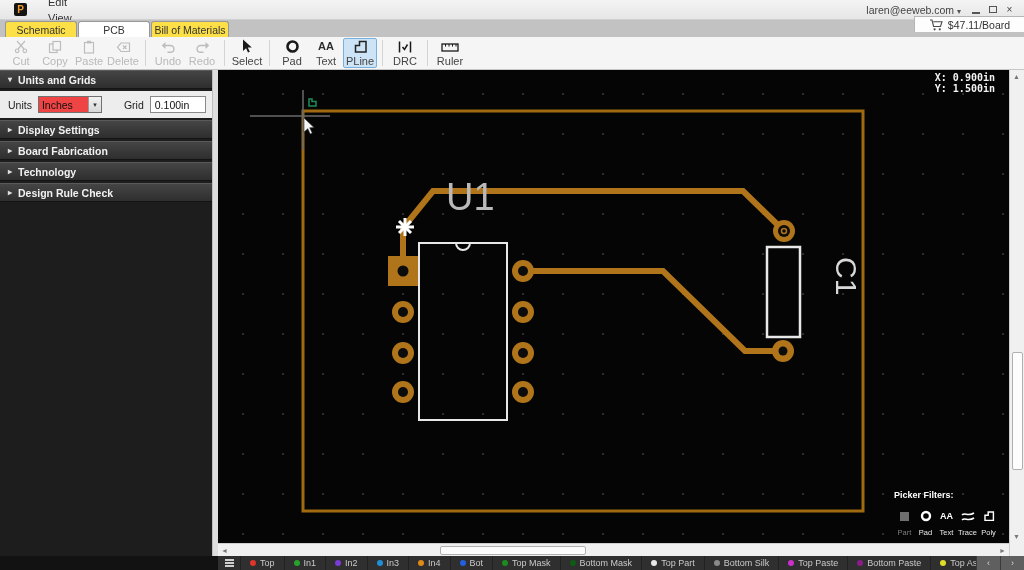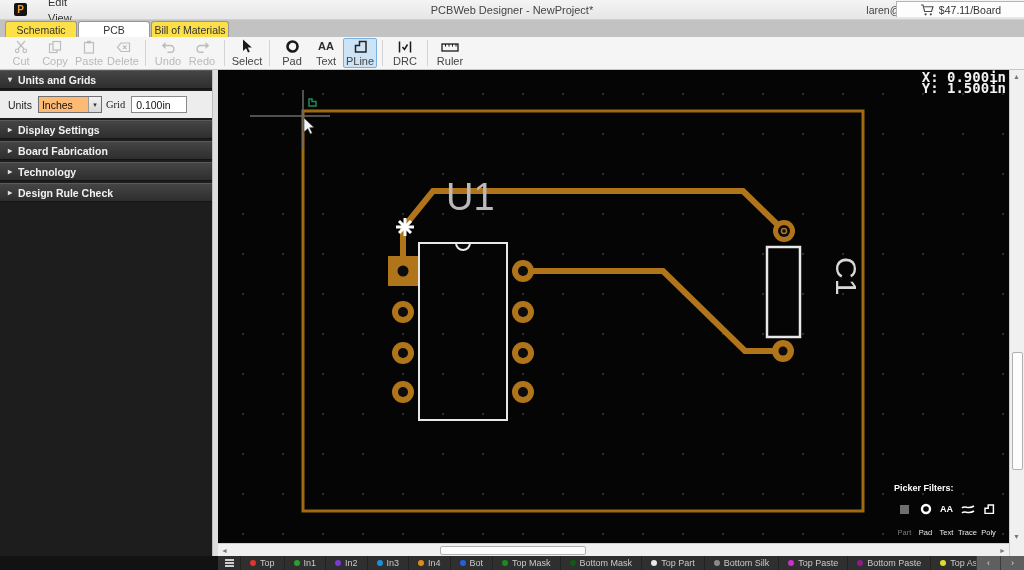--- a/index.html
+++ b/index.html
@@ -25,21 +25,21 @@
   .maxbox { width:8px; height:7px; border:1px solid #555; }
 
   
   .tabrow { left:0; top:20px; width:1024px; height:17px; background:#c2c2c2; display:flex; align-items:flex-end; }
   .tab { height:16px; display:flex; align-items:center; justify-content:center;
     font-size:10.5px; color:#333; border:1px solid #979797; border-bottom:none;
     border-radius:3px 3px 0 0; background:#fde047; margin-right:1px; }
   .tab.first { margin-left:5px; }
   .tab.active { background:#ffffff; font-weight:normal; }
   .t-schematic { width:72px; } .t-pcb { width:72px; } .t-bom { width:78px; }
-  .pricebox { position:absolute; right:0; top:1px; height:16px; width:128px; background:#fdfdfd;
+  .pricebox { position:absolute; right:0; top:16px; height:16px; width:110px; background:#fdfdfd;
     border-left:1px solid #b5b5b5; border-top:1px solid #b5b5b5; display:flex; align-items:center; justify-content:center; }
   .pricebox span { font-size:10.5px; color:#333; margin-left:4px; }
 
   
   .toolbar { left:0; top:37px; width:1024px; height:33px; background:#f5f5f5;
     border-bottom:1px solid #c6c6c6; display:flex; align-items:center; padding-left:4px; }
   .tool { width:34px; height:30px; display:flex; flex-direction:column; align-items:center; justify-content:center; border-radius:2px; }
   .tool .tlabel { font-size:11px; color:#444; margin-top:1px; }
   .tool.disabled .tlabel { color:#b9b9b9; }
   .tool.selected { background:#cde3f6; border:1px solid #7ab0de; }
@@ -47,44 +47,44 @@
   .uglyph { font-size:13px; line-height:13px; color:#2d2d2d; height:14px; }
 
   
   .sidebar { left:0; top:70px; width:212px; height:486px; background:#1d1d1d; }
   .panel-h { height:19px; background:linear-gradient(#454545,#2e2e2e);
     border-top:1px solid #5a5a5a; border-bottom:1px solid #141414;
     display:flex; align-items:center; color:#f2f2f2; font-size:10.5px; font-weight:bold; padding-left:8px; margin-bottom:2px; }
   .panel-h .arr { font-size:8px; margin-right:6px; color:#e0e0e0; }
   .panel-body { height:27px; background:#ededed; display:flex; align-items:center; padding-left:8px; margin-bottom:2px; }
   .panel-body label { font-size:10.5px; color:#222; }
-  .combo { width:64px; height:17px; background:#fdba74; border:1px solid #707070; margin-left:6px;
+  .combo { width:64px; height:17px; background:#ef4444; border:1px solid #707070; margin-left:6px;
     display:flex; align-items:center; position:relative; }
   .combo .cval { font-size:10.5px; color:#111; padding-left:3px; flex:1; }
   .combo .cbtn { width:13px; height:15px; background:linear-gradient(#f2f2f2,#d8d8d8); border-left:1px solid #9a9a9a;
     display:flex; align-items:center; justify-content:center; font-size:7px; color:#333; }
   .tinput { width:56px; height:17px; background:#fff; border:1px solid #8a8a8a; font-size:10.5px; color:#111;
     padding-left:4px; margin-left:6px; display:flex; align-items:center; }
-  .gridlbl { margin-left:4px;font-family:Liberation Serif, serif; }
+  .gridlbl { margin-left:22px; }
 
   
   .splitter { left:212px; top:70px; width:6px; height:486px; background:#dedede; border-left:1px solid #bdbdbd; }
 
   
   .canvas { left:218px; top:70px; width:791px; height:473px; background:#050505; overflow:hidden;
     background-image:radial-gradient(circle, #2d2d2d 1px, rgba(0,0,0,0) 1.4px);
     background-size:40px 40px; background-position:5px 4px; }
-  .coords { position:absolute; top:2px; right:3px; font-family:"DejaVu Sans Mono", monospace;
-    font-size:14px; font-weight:bold; color:#f2f2f2; line-height:11px; text-align:right; }
+  .coords { position:absolute; top:2px; right:14px; font-family:"DejaVu Sans Mono", monospace;
+    font-size:10px; font-weight:bold; color:#f2f2f2; line-height:11px; text-align:right; }
   .picker { position:absolute; right:10px; bottom:6px; }
   .picker-title { font-size:9px; font-weight:bold; color:#fff; margin-bottom:10px; }
   .picker-row { display:flex; }
   .pf { width:21px; display:flex; flex-direction:column; align-items:center; }
   .pf .pficon { height:12px; display:flex; align-items:center; justify-content:center; }
-  .pf .pflabel { font-size:7.5px; color:#e8e8e8; margin-top:13px; }
+  .pf .pflabel { font-size:7.5px; color:#e8e8e8; margin-top:6px; }
   .pf.dim .pflabel { color:#7d7d7d; }
   .part-sq { width:9px; height:9px; background:#6f6f6f; }
   .pf-aa { color:#fff; font-size:9px; font-weight:bold; }
   .pcb-svg { position:absolute; left:0; top:0; }
 
   
   .vscroll { left:1009px; top:70px; width:15px; height:486px; background:#f0f0f0; border-left:1px solid #cfcfcf; }
   .hscroll { left:218px; top:543px; width:791px; height:13px; background:#f0f0f0; border-top:1px solid #cfcfcf; }
   .sb-arrow { position:absolute; font-size:7px; color:#777; width:13px; height:12px; display:flex; align-items:center; justify-content:center; }
   .vthumb { position:absolute; left:2px; top:282px; width:11px; height:118px; background:#fdfdfd; border:1px solid #b0b0b0; border-radius:2px; }
@@ -106,21 +106,20 @@
 <body>
 
 <div class="abs titlebar">
   <div class="logo">P</div>
   <div class="menus">
     <div class="menu-item">File</div>
     <div class="menu-item">Edit</div>
     <div class="menu-item">View</div>
     <div class="menu-item">Help</div>
   </div>
-  <div class="win-title">PCBWeb Designer  - NewProject*</div>
   <div class="tb-right">
     <div class="account">
       <span>laren@eeweb.com</span> <span class="caret">▾</span>
     </div>
     <div class="winbtns">
       <div class="winbtn">
           <span class="minbar"></span>
         </div>
       <div class="winbtn">
           <span class="maxbox"></span>

